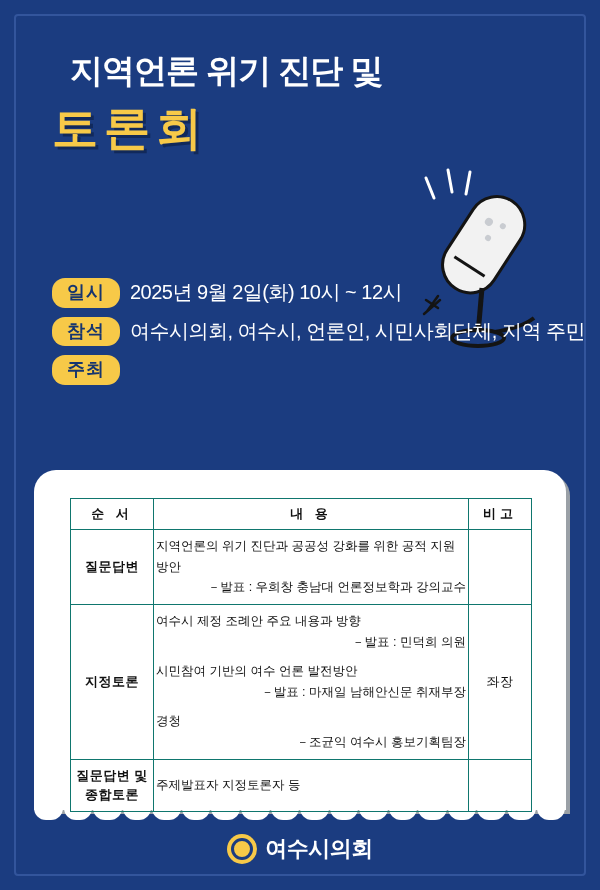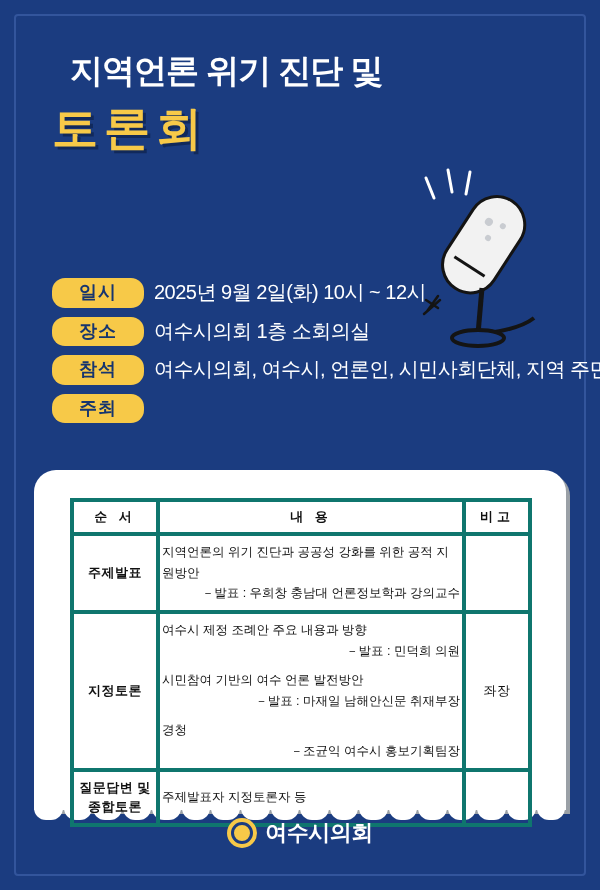--- a/index.html
+++ b/index.html
@@ -82,21 +82,21 @@
     display: flex;
     align-items: center;
     margin-bottom: 9px;
   }
   .tag {
     background: #f7c948;
     color: #16356f;
     font-size: 18px;
     font-weight: bold;
     border-radius: 13px;
-    padding: 3px 24px 4px;
+    padding: 3px 12px 4px;
     min-width: 44px;
     text-align: center;
     letter-spacing: 1px;
     line-height: 1.25;
   }
   .info-text {
     color: #ffffff;
     font-size: 20px;
     margin-left: 10px;
     letter-spacing: -0.5px;
@@ -144,21 +144,21 @@
   table.agenda {
     position: absolute;
     left: 70px;
     top: 498px;
     width: 462px;
     border-collapse: collapse;
     font-size: 12.5px;
     color: #111;
   }
   table.agenda th, table.agenda td {
-    border: 4px solid #0f766e;
+    border: 1px solid #0f766e;
     padding: 6px 2px;
     vertical-align: middle;
   }
   table.agenda th {
     font-weight: bold;
     text-align: center;
     font-size: 13px;
     letter-spacing: 4px;
   }
   td.col-order {
@@ -191,21 +191,21 @@
   }
   td.col-content .grp:last-child {
     margin-bottom: 0;
   }
 
   
   .footer {
     position: absolute;
     left: 0;
     right: 0;
-    bottom: 42px;
+    bottom: 26px;
     display: flex;
     align-items: center;
     justify-content: center;
   }
   .footer-mark {
     width: 30px;
     height: 30px;
     border-radius: 50%;
     background: #f7c948;
     display: flex;
@@ -263,24 +263,20 @@
         <line x1="30" y1="128" x2="20" y2="142"></line>
         <line x1="16" y1="146" x2="32" y2="132"></line>
       </g>
     </svg>
   </div>
 
   <div class="info">
     <div class="info-row">
       <span class="tag">일시</span>
       <span class="info-text">2025년 9월 2일(화) 10시 ~ 12시</span>
-    </div>
-    <div class="info-row">
-      <span class="tag">장소</span>
-      <span class="info-text">여수시의회 1층 소회의실</span>
     </div>
     <div class="info-row">
       <span class="tag">참석</span>
       <span class="info-text">여수시의회, 여수시, 언론인, 시민사회단체, 지역 주민</span>
     </div>
     <div class="info-row">
       <span class="tag">주최</span>
     </div>
   </div>
 
@@ -310,21 +306,21 @@
   <table class="agenda">
     <thead>
       <tr>
         <th>순  서</th>
         <th>내      용</th>
         <th>비고</th>
       </tr>
     </thead>
     <tbody>
       <tr>
-        <td class="col-order">주제발표</td>
+        <td class="col-order">질문답변</td>
         <td class="col-content">
           <span class="grp">
             <span>지역언론의 위기 진단과 공공성 강화를 위한 공적 지원방안</span>
             <span class="sub">－발표 : 우희창 충남대 언론정보학과 강의교수</span>
           </span>
         </td>
         <td class="col-note"></td>
       </tr>
       <tr>
         <td class="col-order">지정토론</td>

